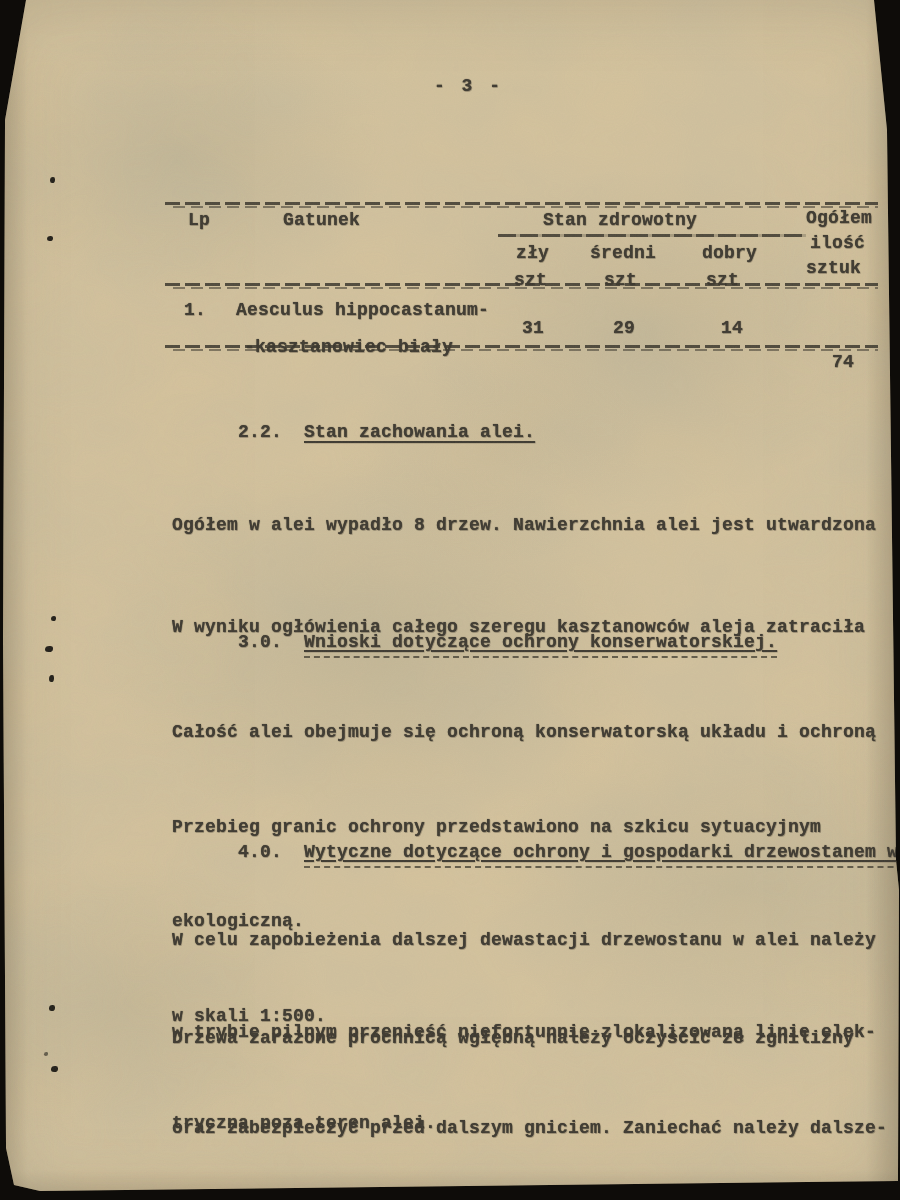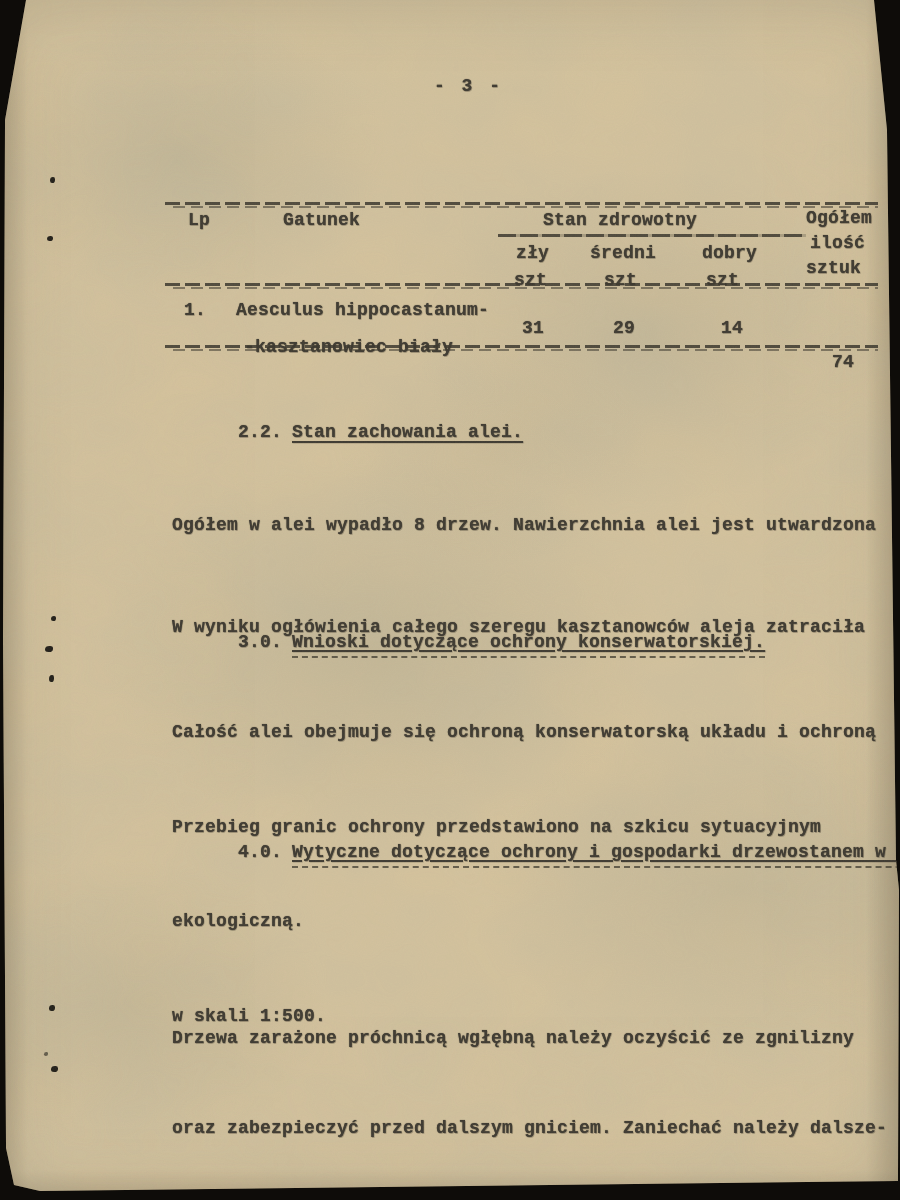--- a/index.html
+++ b/index.html
@@ -62,21 +62,21 @@
     text-decoration-thickness: 2px;
     text-underline-offset: 4px;
   }
   .h-title-double {
     text-decoration: underline;
     text-decoration-thickness: 2px;
     text-underline-offset: 3px;
     border-bottom: 2px dashed rgba(62,57,46,0.75);
     padding-bottom: 4px;
   }
-  .h-num { margin-right: 10px; }
+  .h-num { margin-right: 22px; }
 
   .rule {
     position: absolute;
     height: 7px;
     background-image:
       repeating-linear-gradient(90deg, rgba(58,54,44,0.85) 0 15px, rgba(58,54,44,0) 15px 20px),
       repeating-linear-gradient(90deg, rgba(58,54,44,0.55) 0 12px, rgba(58,54,44,0) 12px 18px);
     background-size: 100% 3px, 100% 2px;
     background-position: 0 0, 8px 4px;
     background-repeat: no-repeat;
@@ -159,20 +159,25 @@
     <div class="tw block" style="left:172px; top:654px; line-height:31.5px;">
       <span class="ln">Całość alei obejmuje się ochroną konserwatorską układu i ochroną</span>
       <span class="ln">Przebieg granic ochrony przedstawiono na szkicu sytuacyjnym</span>
       <span class="ln">ekologiczną.</span>
       <span class="ln">w skali 1:500.</span>
     </div>
 
     <div class="tw" style="left:172px; top:822px;">
       <span class="h-num">4.0.</span><span class="h-title-double">Wytyczne dotyczące ochrony i gospodarki drzewostanem w alei.</span>
     </div>
+    <div class="tw block" style="left:172px; top:864px; line-height:30.5px;">
+      <span class="ln">W celu zapobieżenia dalszej dewastacji drzewostanu w alei należy</span>
+      <span class="ln">w trybie pilnym przenieść niefortunnie zlokalizowaną linię elek-</span>
+      <span class="ln">tryczną poza teren alei.</span>
+    </div>
     <div class="tw block" style="left:172px; top:962px; line-height:30.3px;">
       <span class="ln">Drzewa zarażone próchnicą wgłębną należy oczyścić ze zgnilizny</span>
       <span class="ln">oraz zabezpieczyć przed dalszym gniciem. Zaniechać należy dalsze-</span>
       
       
     </div>
 
     <div class="speck" style="left:50px; top:177px; width:5px; height:6px;"></div>
     <div class="speck" style="left:47px; top:236px; width:6px; height:5px;"></div>
     <div class="speck" style="left:51px; top:616px; width:5px; height:5px;"></div>

